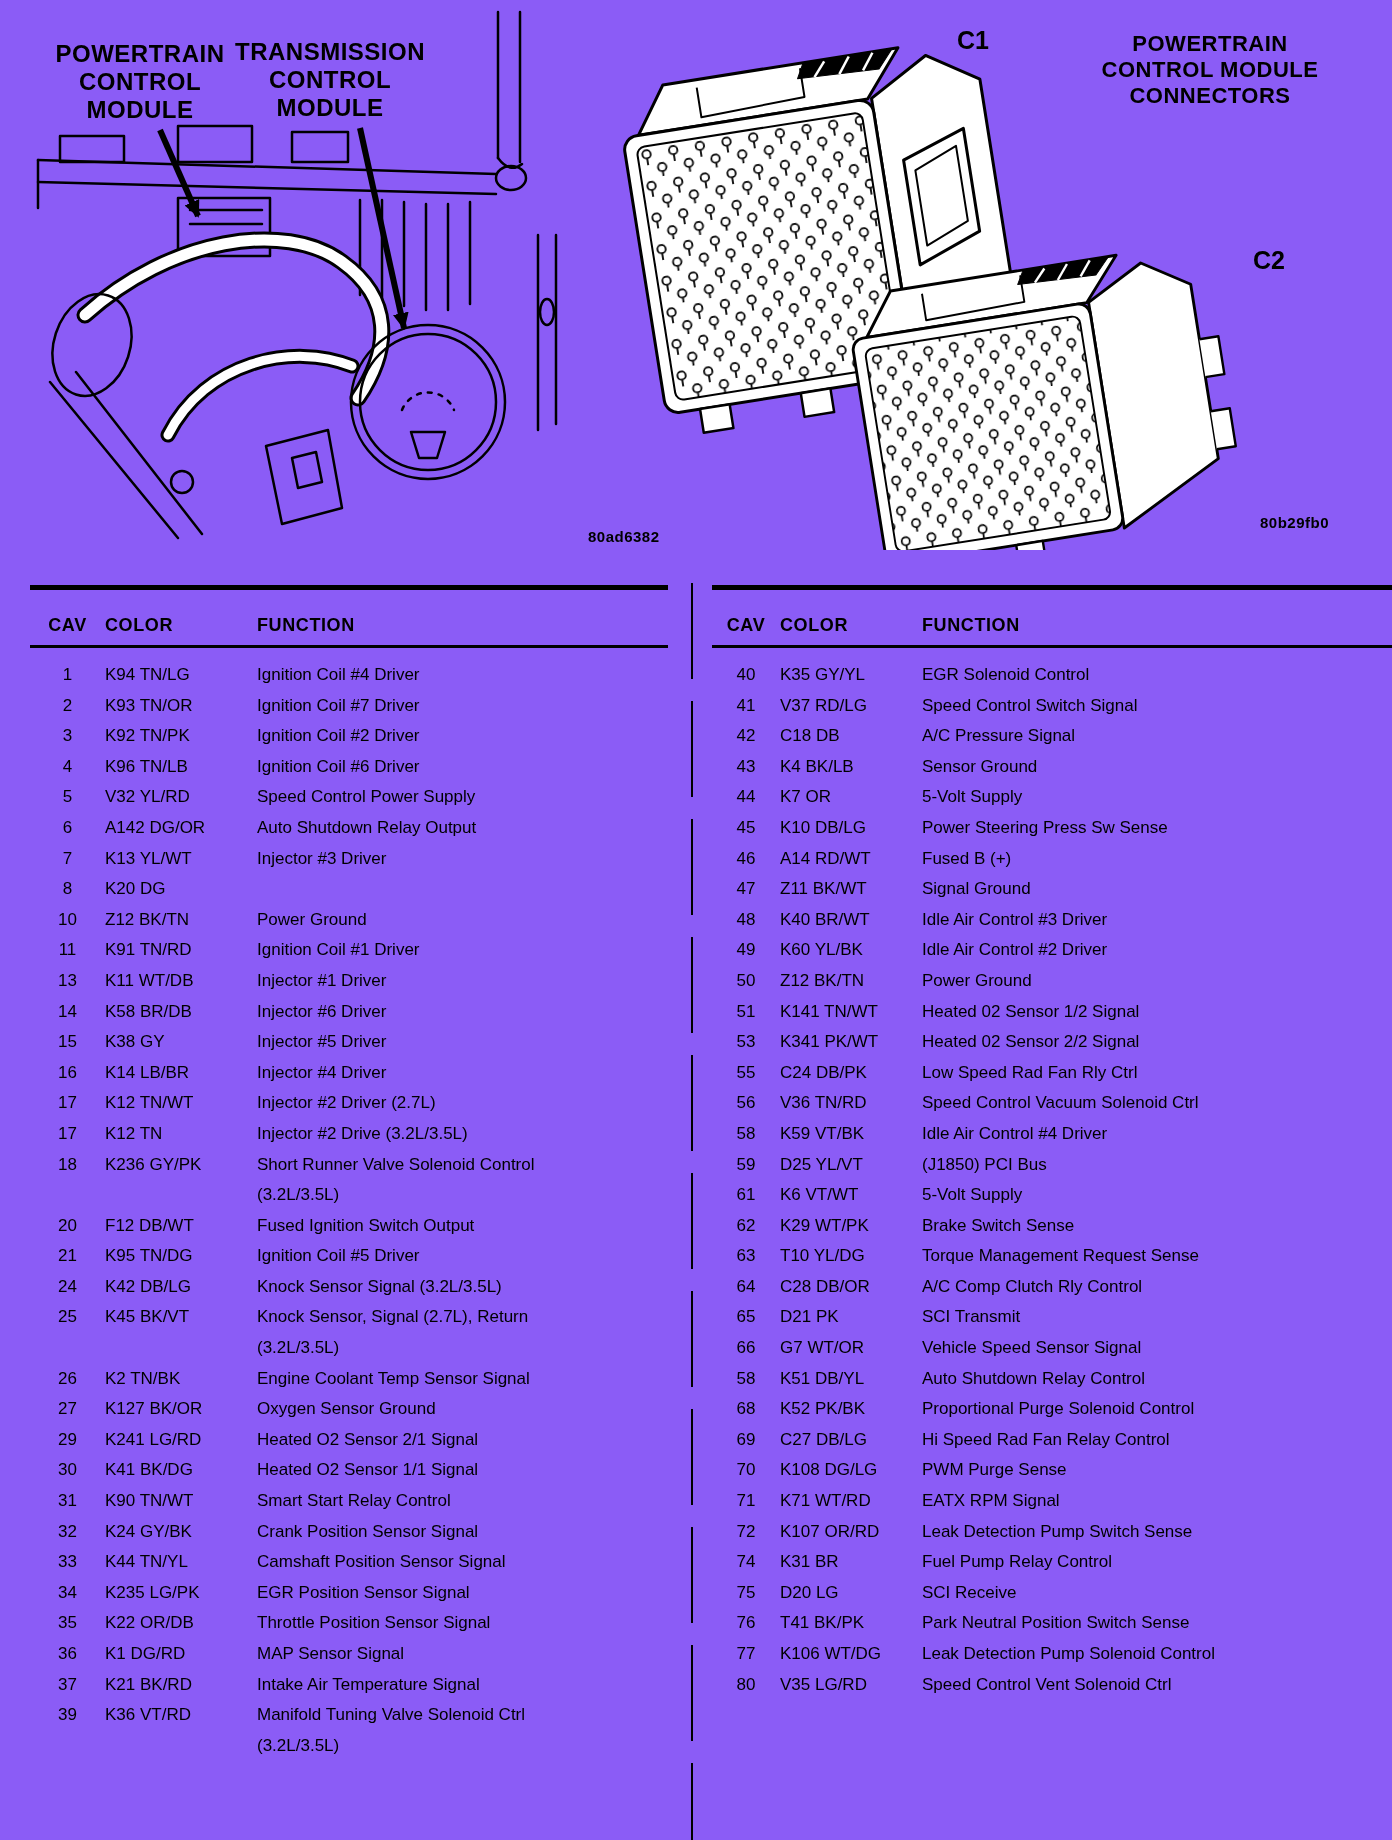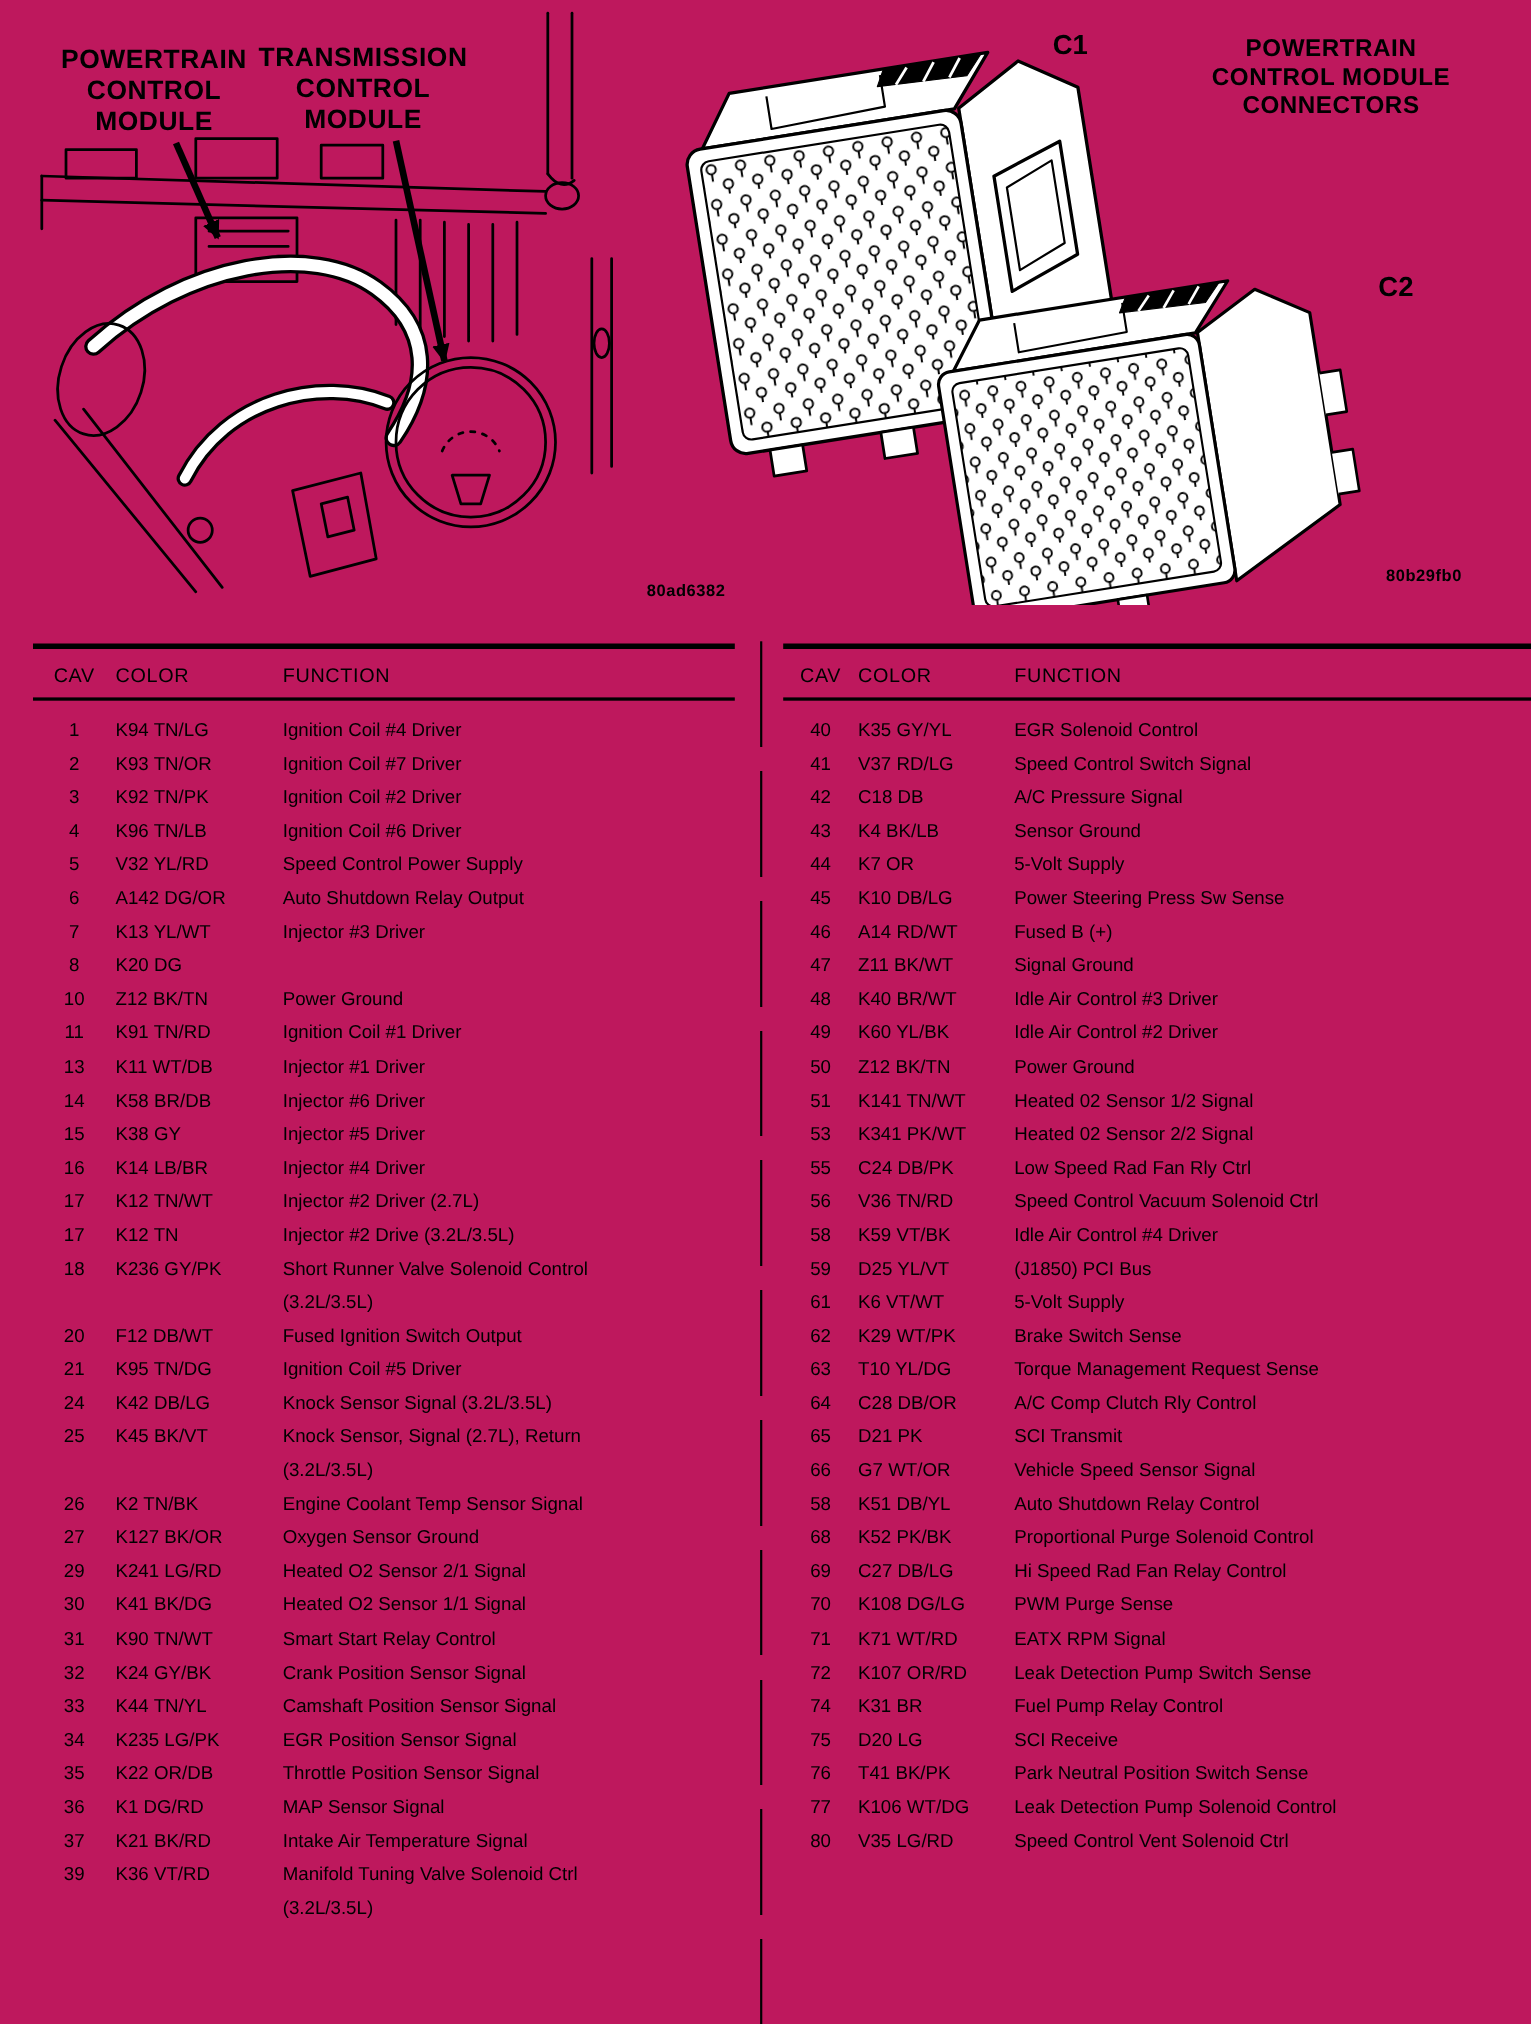--- a/index.html
+++ b/index.html
@@ -1,17 +1,17 @@
 <!DOCTYPE html>
 <html><head>
 <meta charset="utf-8">
 <style>
   html,body{margin:0;padding:0;background:#e8e8e8;}
   .page{
-    position:relative;width:1392px;height:1840px;background:#be185d;
+    position:relative;width:1392px;height:1840px;background:#8b5cf6;
     font-family:"Liberation Sans", sans-serif;color:#000;overflow:hidden;
     margin:0 auto;
   }
   svg text{font-family:"Liberation Sans", sans-serif;}
   .figlabel{font-size:24px;font-weight:bold;letter-spacing:.5px;}
   .fighead{font-size:22px;font-weight:bold;letter-spacing:.5px;}
   .conlabel{font-size:25px;font-weight:bold;}
   .figcap{font-size:15px;font-weight:bold;letter-spacing:.5px;}
 
   .fig{position:absolute;}
@@ -21,21 +21,21 @@
   .divider{
     position:absolute;left:691px;top:583px;width:2px;height:1257px;
     background:repeating-linear-gradient(to bottom,#000 0 96px,transparent 96px 118px);
   }
 
   .pintable{position:absolute;top:585px;}
   #table-left{left:30px;width:638px;}
   #table-right{left:712px;width:680px;}
   .rule-top{border-top:5px solid #000;}
   .rule-mid{border-top:3px solid #000;}
-  .thead{display:flex;padding:14px 0 9px 0;font-weight:normal;font-size:18px;letter-spacing:.6px;}
+  .thead{display:flex;padding:14px 0 9px 0;font-weight:bold;font-size:18px;letter-spacing:.6px;margin-top:11px;}
   .rows{padding-top:12px;}
   .row{display:flex;align-items:flex-start;}
   .cell{line-height:30.6px;font-size:17px;}
   .cav{width:75px;text-align:center;flex:0 0 auto;}
   #table-right .cav{width:68px;}
   .color{width:152px;flex:0 0 auto;}
   #table-right .color{width:142px;}
   .fn{flex:1 1 auto;display:flex;flex-direction:column;}
   .fn2:empty{display:none;}
 </style>

